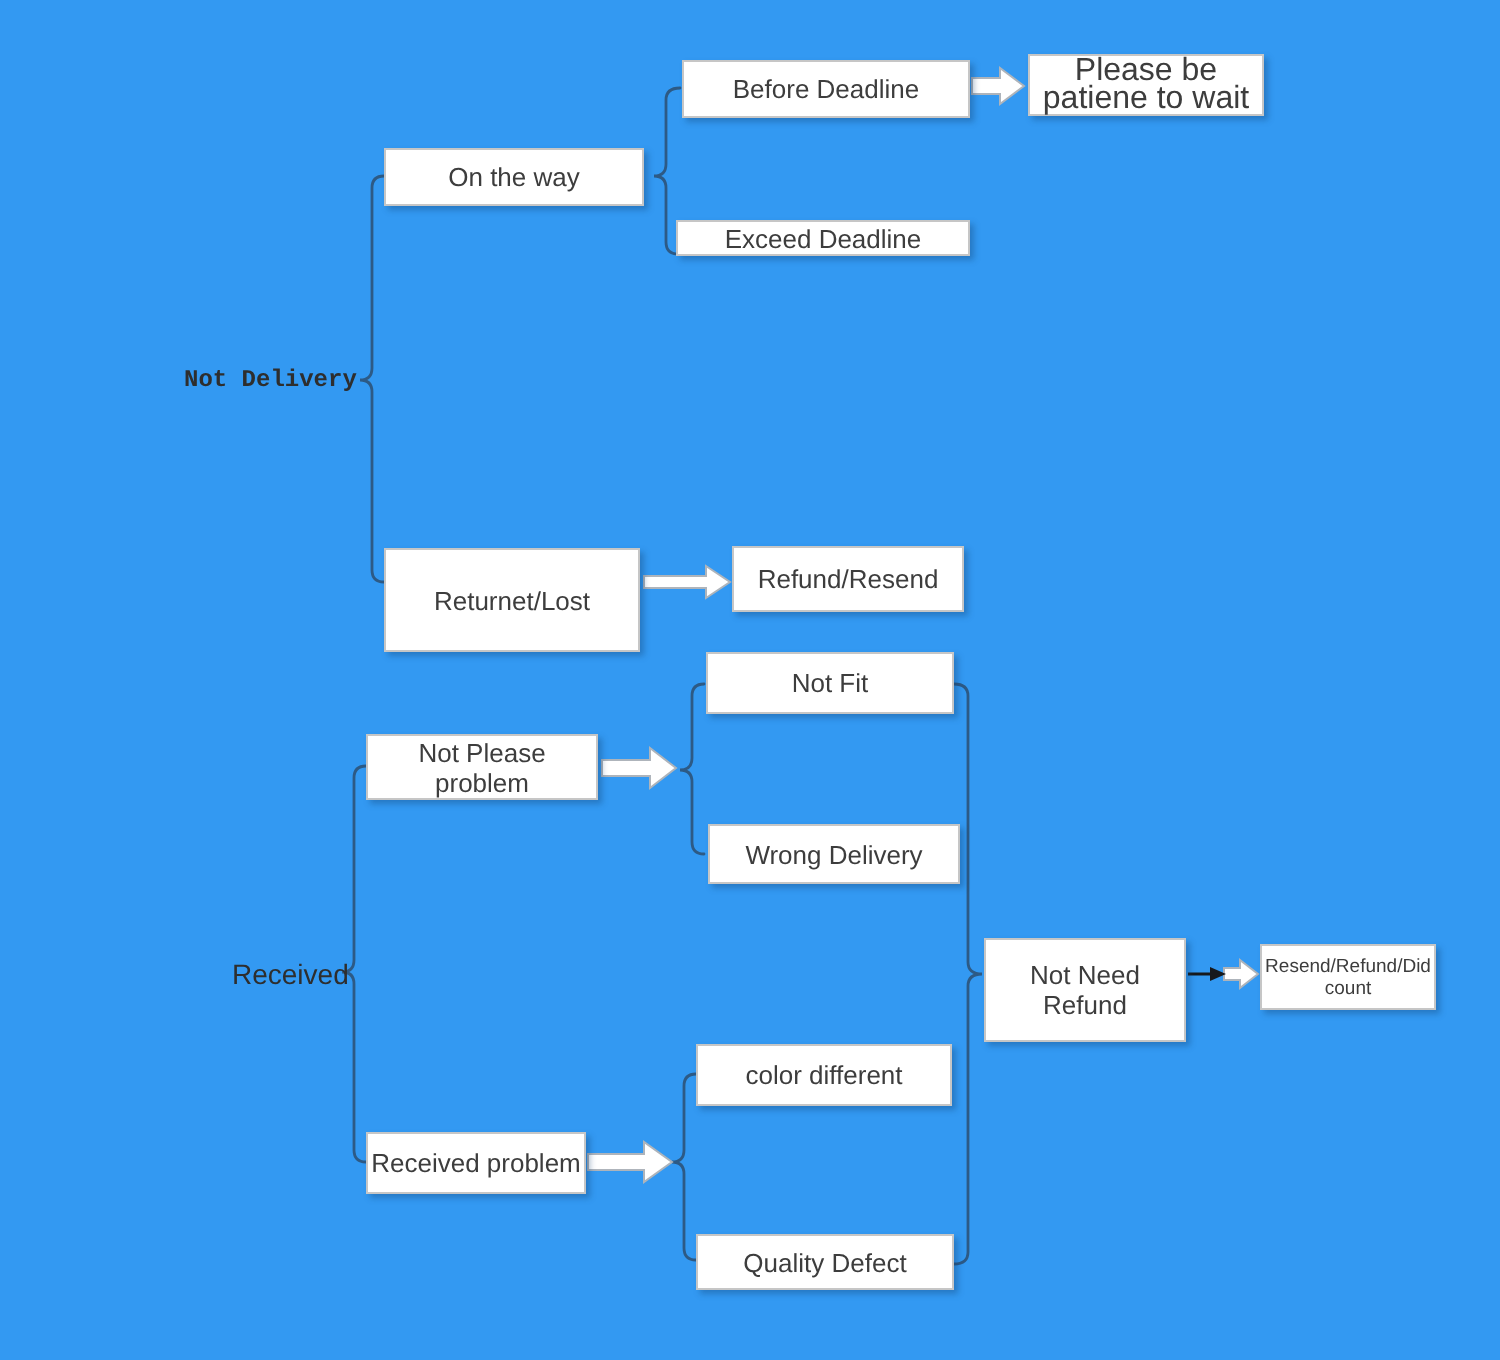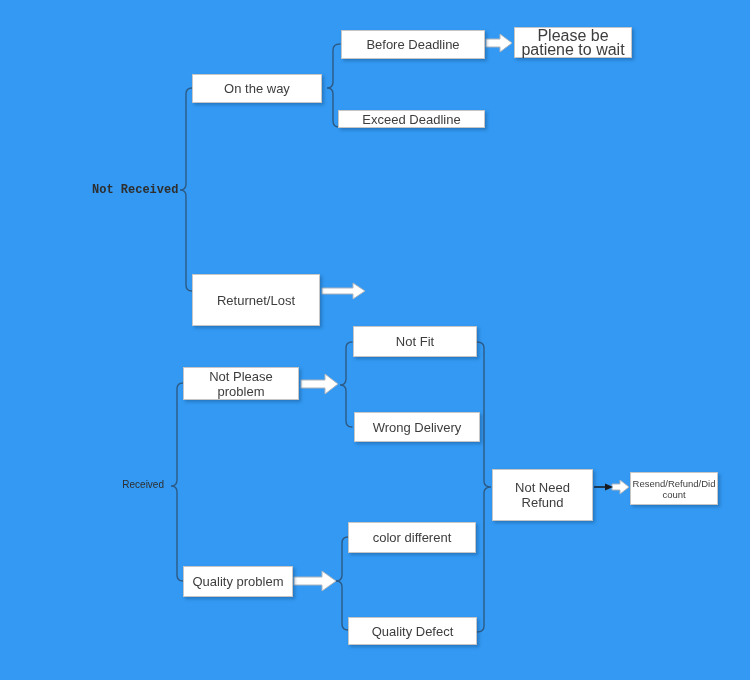--- a/index.html
+++ b/index.html
@@ -13,21 +13,21 @@
     position:absolute;display:flex;align-items:center;justify-content:center;
     background:#ffffff;border:1px solid #c6c6c6;
     box-shadow:2px 2px 3px rgba(14,60,110,0.35);
     color:#3d3d3d;font-size:13px;line-height:15px;text-align:center;
     box-sizing:border-box;
   }
   .branch-label{
     position:absolute;color:#2e2e2e;white-space:nowrap;
   }
   .label-mono{font-family:"Liberation Mono","DejaVu Sans Mono",monospace;font-weight:700;font-size:12px;}
-  .label-sans{font-family:"Liberation Sans",sans-serif;font-size:10px;}
+  .label-sans{font-family:"Liberation Sans",sans-serif;font-size:14px;}
 
   
   .n-on-the-way      {left:192px;top:74px; width:130px;height:29px;}
   .n-before-deadline {left:341px;top:30px; width:144px;height:29px;text-align:center;}
   .n-please-wait     {left:514px;top:27px; width:118px;height:31px;font-size:16px;line-height:14px;padding:1px 6px;}
   .n-exceed-deadline {left:338px;top:110px;width:147px;height:18px;}
   .n-returnet-lost   {left:192px;top:274px;width:128px;height:52px;}
   .n-refund-resend   {left:366px;top:273px;width:116px;height:33px;}
   .n-not-fit         {left:353px;top:326px;width:124px;height:31px;}
   .n-not-quality     {left:183px;top:367px;width:116px;height:33px;padding:0 9px;}
@@ -64,29 +64,30 @@
       <path d="M294 577 L322 577 L322 571 L336 581 L322 591 L322 585 L294 585 Z"></path>
       <path d="M612 484 L620 484 L620 480 L629 487 L620 494 L620 490 L612 490 Z"></path>
     </g>
 
     <g>
       <line x1="594" y1="487" x2="606" y2="487" stroke="#17191c" stroke-width="1.5"></line>
       <path d="M605 483.5 L613 487 L605 490.5 Z" fill="#17191c"></path>
     </g>
   </svg>
 
-  <div class="branch-label label-mono l-not-received">Not Received</div>
+  <div class="branch-label label-mono l-not-received">Not Delivery</div>
   <div class="branch-label label-sans l-received">Received</div>
 
   <div class="node n-on-the-way">On the way</div>
   <div class="node n-before-deadline">Before Deadline</div>
   <div class="node n-please-wait">Please be patiene to wait</div>
   <div class="node n-exceed-deadline">Exceed Deadline</div>
   <div class="node n-returnet-lost">Returnet/Lost</div>
+  <div class="node n-refund-resend">Refund/Resend</div>
   <div class="node n-not-fit">Not Fit</div>
   <div class="node n-not-quality">Not Please problem</div>
   <div class="node n-wrong-delivery">Wrong Delivery</div>
   <div class="node n-not-need-refund">Not Need Refund</div>
   <div class="node n-resend-refund">Resend/Refund/Did count</div>
   <div class="node n-color-different">color different</div>
-  <div class="node n-quality-problem">Quality problem</div>
+  <div class="node n-quality-problem">Received problem</div>
   <div class="node n-quality-defect">Quality Defect</div>
 </div>
 
 </body></html>

